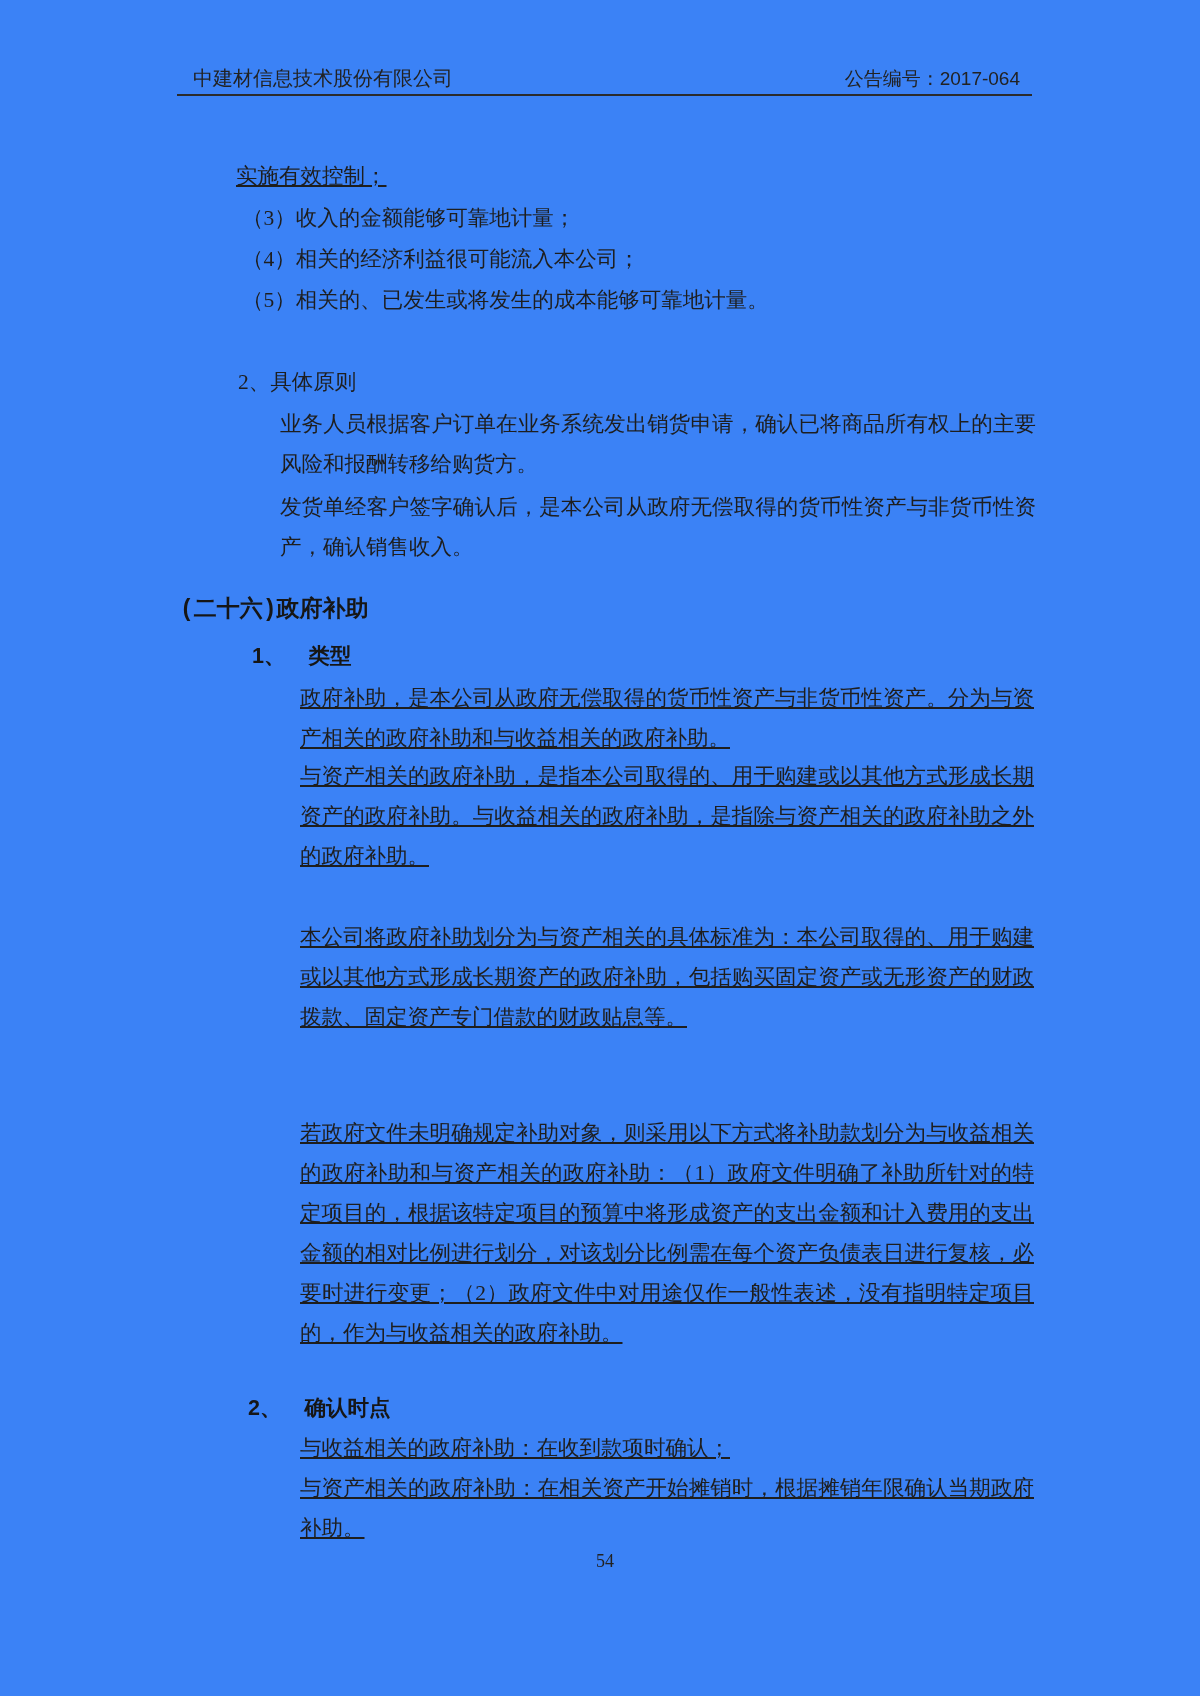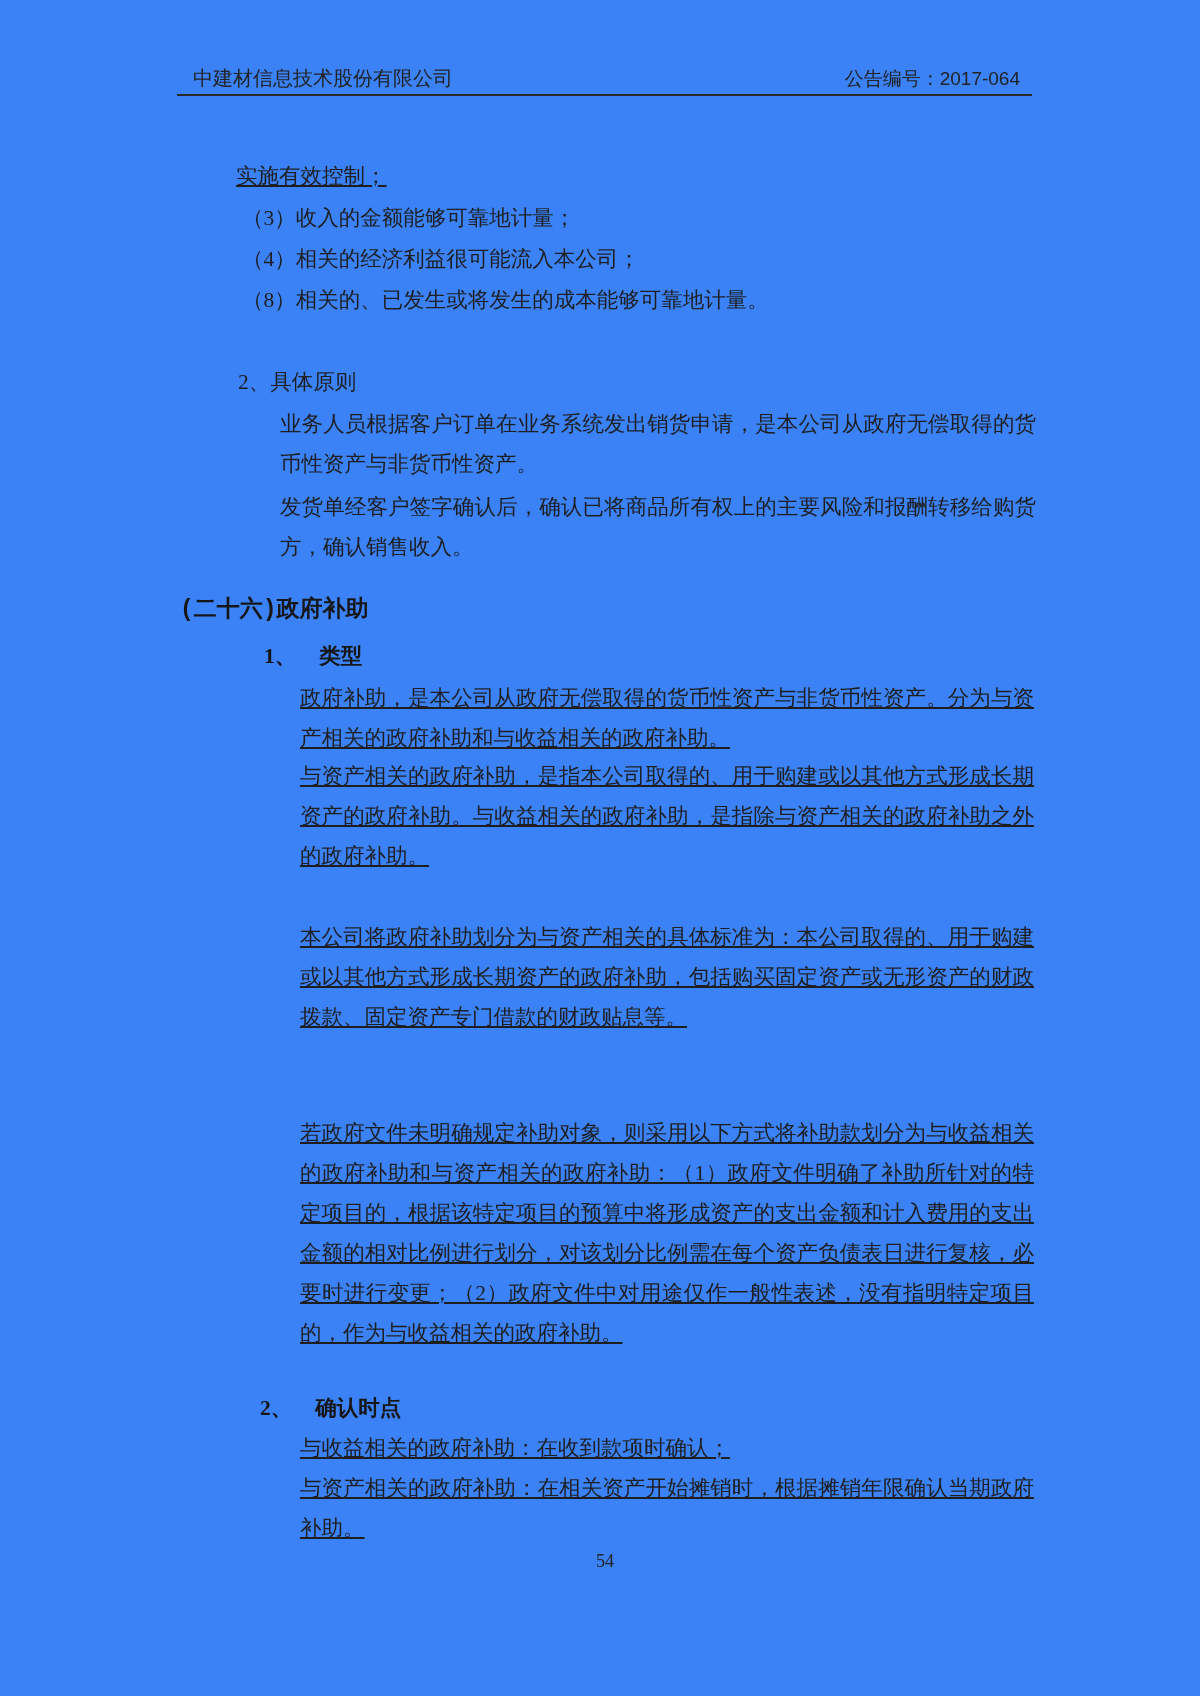--- a/index.html
+++ b/index.html
@@ -60,24 +60,23 @@
     line-height: 40px;
     font-weight: bold;
     font-family: Liberation Mono, monospace;
     white-space: nowrap;
     color: #161616;
   }
   .sub-head {
     font-size: 21.5px;
     line-height: 40px;
     font-weight: bold;
-    font-family: Liberation Serif, serif;
+    font-family: Liberation Sans, sans-serif;
     white-space: nowrap;
     color: #161616;
-    margin-left: 12px;
   }
   .sub-title { margin-left: 23px; }
 
   
   .footer-pagenum {
     top: 1550px; left: 480px; width: 250px;
     text-align: center;
     font-size: 18px; line-height: 22px;
     font-family: Liberation Serif, serif;
     color: #222;
@@ -89,25 +88,25 @@
 <div class="page">
 
   <div class="abs hdr-company">中建材信息技术股份有限公司</div>
   <div class="abs hdr-ann">公告编号：2017-064</div>
   <div class="abs hdr-rule"></div>
 
   <div class="abs line" style="top:156px; left:236px;text-decoration:underline;">实施有效控制；</div>
 
   <div class="abs line" style="top:198px; left:242px;">（3）收入的金额能够可靠地计量；</div>
   <div class="abs line" style="top:239px; left:242px;">（4）相关的经济利益很可能流入本公司；</div>
-  <div class="abs line" style="top:280px; left:242px;">（8）相关的、已发生或将发生的成本能够可靠地计量。</div>
+  <div class="abs line" style="top:280px; left:242px;">（5）相关的、已发生或将发生的成本能够可靠地计量。</div>
 
   <div class="abs line" style="top:362px; left:238px;">2、具体原则</div>
-  <div class="abs para para-l1" style="top:404px;">业务人员根据客户订单在业务系统发出销货申请，是本公司从政府无偿取得的货币性资产与非货币性资产。</div>
-  <div class="abs para para-l1" style="top:487px;">发货单经客户签字确认后，确认已将商品所有权上的主要风险和报酬转移给购货方，确认销售收入。</div>
+  <div class="abs para para-l1" style="top:404px;">业务人员根据客户订单在业务系统发出销货申请，确认已将商品所有权上的主要风险和报酬转移给购货方。</div>
+  <div class="abs para para-l1" style="top:487px;">发货单经客户签字确认后，是本公司从政府无偿取得的货币性资产与非货币性资产，确认销售收入。</div>
 
   <div class="abs sec-head" style="top:590px; left:180px;">(二十六)政府补助</div>
 
   <div class="abs sub-head" style="top:636px; left:252px;">
     <span>1、</span><span class="sub-title">类型</span>
   </div>
 
   <div class="abs para para-l2" style="top:678px;">政府补助，是本公司从政府无偿取得的货币性资产与非货币性资产。分为与资产相关的政府补助和与收益相关的政府补助。</div>
   <div class="abs para para-l2" style="top:756px;">与资产相关的政府补助，是指本公司取得的、用于购建或以其他方式形成长期资产的政府补助。与收益相关的政府补助，是指除与资产相关的政府补助之外的政府补助。</div>
   <div class="abs para para-l2" style="top:917px;">本公司将政府补助划分为与资产相关的具体标准为：本公司取得的、用于购建或以其他方式形成长期资产的政府补助，包括购买固定资产或无形资产的财政拨款、固定资产专门借款的财政贴息等。</div>

